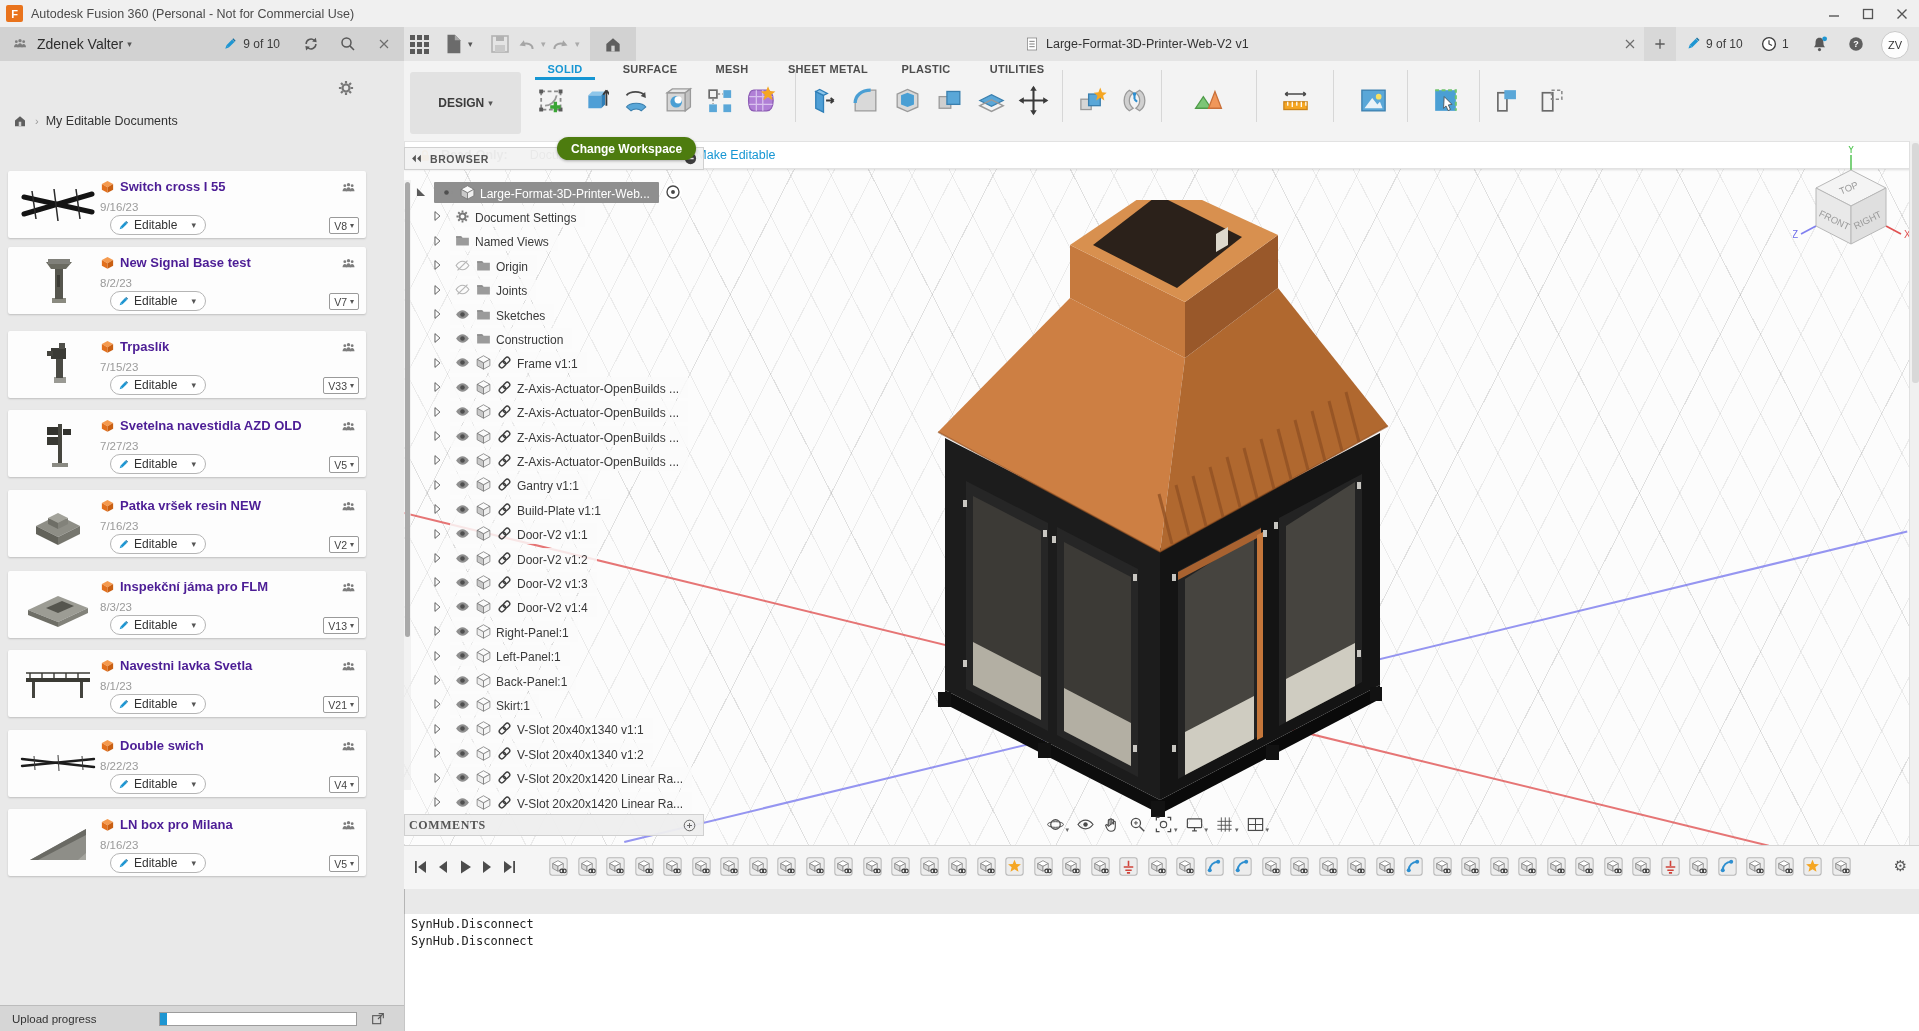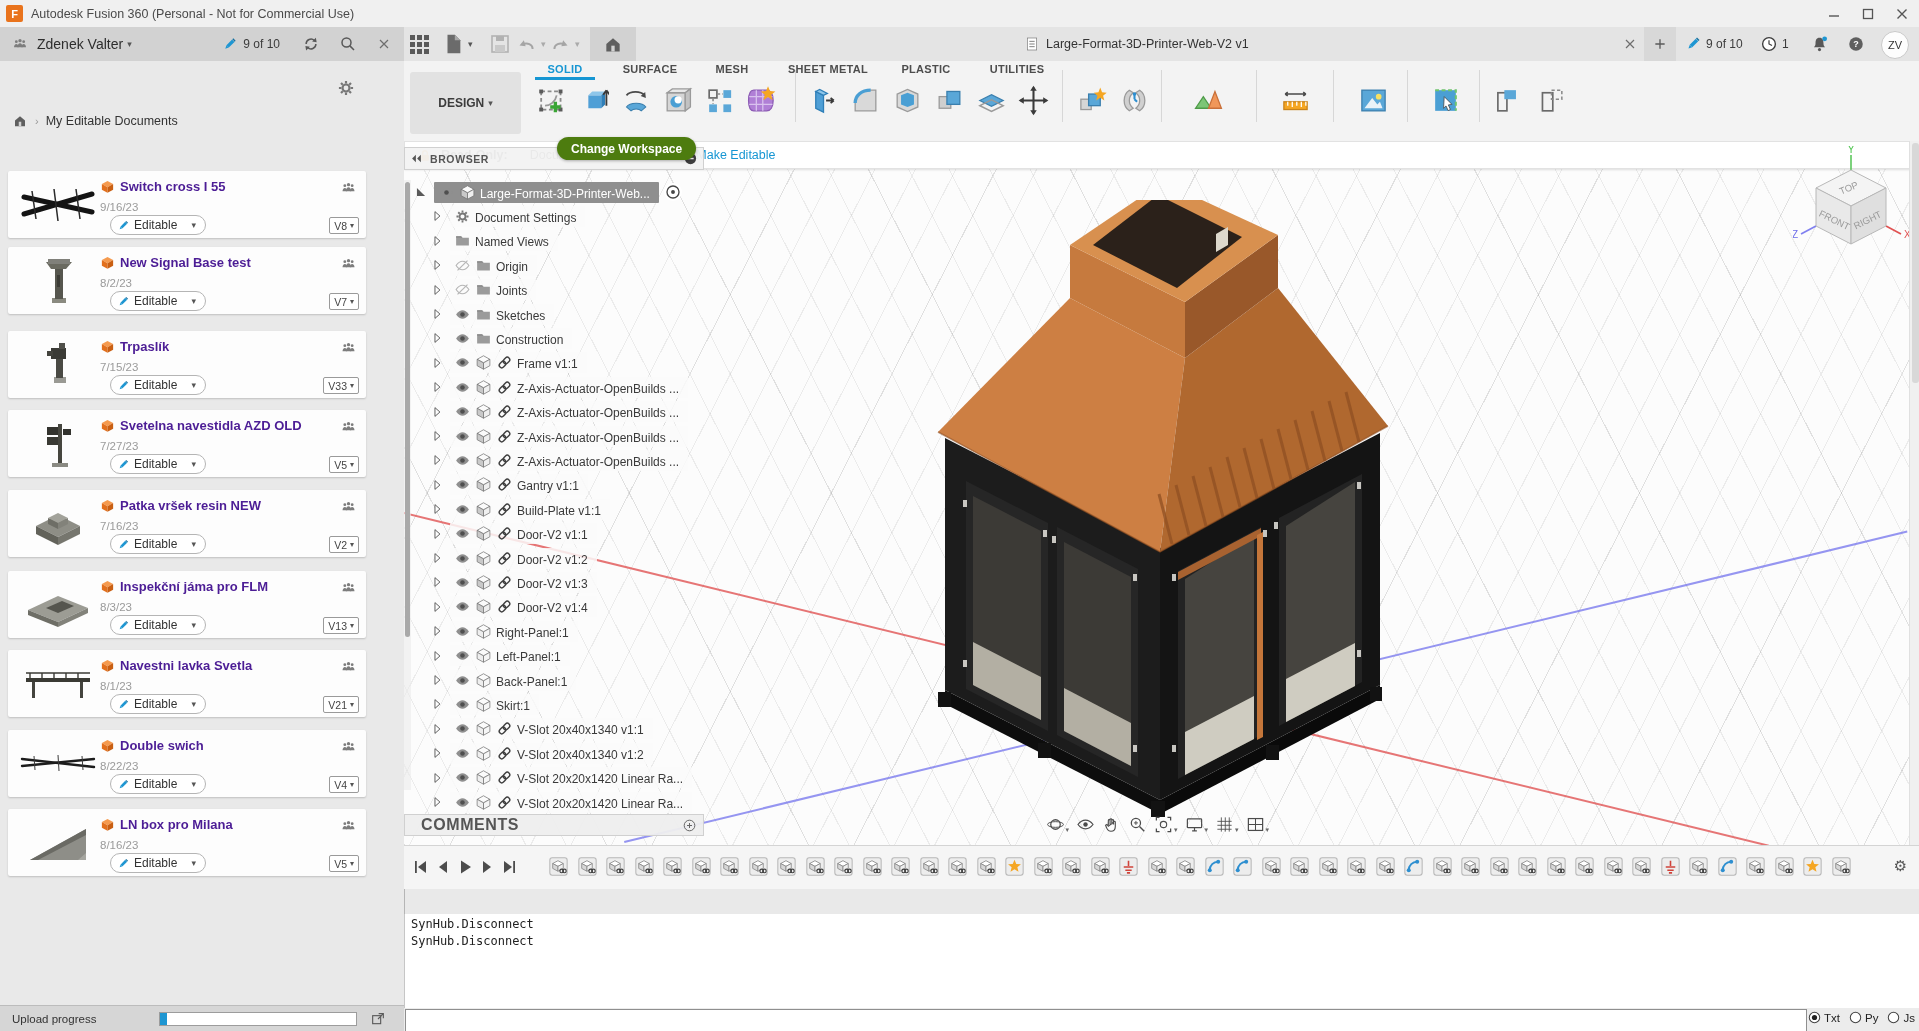--- a/index.html
+++ b/index.html
@@ -58,21 +58,21 @@
   .trow{position:absolute;left:10px;height:24px;display:flex;align-items:center;}
   .trow .arr{width:14px;height:14px;flex:0 0 14px;}
   .trow .content{display:flex;align-items:flex-end;background:rgba(250,250,250,.85);border-radius:1px;
       padding:2px 9px 2px 4px;margin-left:6px;}
   .trow .content.rootbg{background:#8f8f8f;}
   .trow .ic{width:17px;height:17px;margin-right:4px;flex:0 0 17px;}
   .trow .lab{font-size:12px;color:#3a3a3a;white-space:nowrap;}
   .trow .lab.rootlab{color:#fff;}
   #comments-bar{position:absolute;left:0;top:673px;width:298px;height:20px;background:rgba(238,238,238,.95);
       border:1px solid #d0d0d0;display:flex;align-items:center;}
-  #comments-bar .cm-label{font-size:16px;font-weight:bold;color:#555;letter-spacing:.6px;margin-left:16px;flex:1;}
+  #comments-bar .cm-label{font-size:12px;font-weight:bold;color:#555;letter-spacing:.6px;margin-left:4px;flex:1;font-family:Liberation Serif, serif;}
   
   #readonly{left:591px;top:8px;height:26px;background:#fff;border:1px solid #e2e2e2;box-shadow:0 1px 2px rgba(0,0,0,.12);
       display:flex;align-items:center;padding:0 12px;}
   #readonly .ro-label{font-size:12.5px;font-weight:bold;color:#3c3c3c;margin-left:8px;}
   #readonly .ro-msg{font-size:12.5px;color:#3c3c3c;margin-left:22px;}
   #readonly .ro-sep{width:1px;height:16px;background:#d0d0d0;margin:0 14px;}
   #readonly .ro-action{font-size:12.5px;color:#1696d3;}
   
   #navbar{left:638px;top:670px;height:26px;display:flex;align-items:center;}
   .nav-ic{display:flex;align-items:flex-end;margin:0 3.5px;}
@@ -2502,38 +2502,14 @@
       </div>
     <span class="abs" style="left:1488px;top:12px;width:17px;height:17px;font-size:15px;color:#555;line-height:17px;text-align:center;font-family:'DejaVu Sans',sans-serif;">⚙</span>
   </div>
 
   <div id="textcmd-body" class="abs">
     <div id="tc-lines">
         <div class="tc-line">SynHub.Disconnect</div>
         <div class="tc-line">SynHub.Disconnect</div>
       </div>
   </div>
-  <div id="cmd-row" class="abs">
-    <input id="cmd-input" type="text" style="">
-    <div class="abs flex" style="left:1404px;top:3px;" id="modes">
-        <div class="mode">
-          <svg width="13" height="13" viewBox="0 0 14 14">
-            <circle cx="7" cy="7" r="5.6" fill="#fff" stroke="#444" stroke-width="1.1"></circle>
-            <circle cx="7" cy="7" r="2.8" fill="#222"></circle>
-          </svg>
-          <span class="ml">Txt</span>
-        </div>
-        <div class="mode">
-          <svg width="13" height="13" viewBox="0 0 14 14">
-            <circle cx="7" cy="7" r="5.6" fill="#fff" stroke="#444" stroke-width="1.1"></circle>
-          </svg>
-          <span class="ml">Py</span>
-        </div>
-        <div class="mode">
-          <svg width="13" height="13" viewBox="0 0 14 14">
-            <circle cx="7" cy="7" r="5.6" fill="#fff" stroke="#444" stroke-width="1.1"></circle>
-          </svg>
-          <span class="ml">Js</span>
-        </div>
-      </div>
-  </div>
 
 </div>
 
 </body></html>

